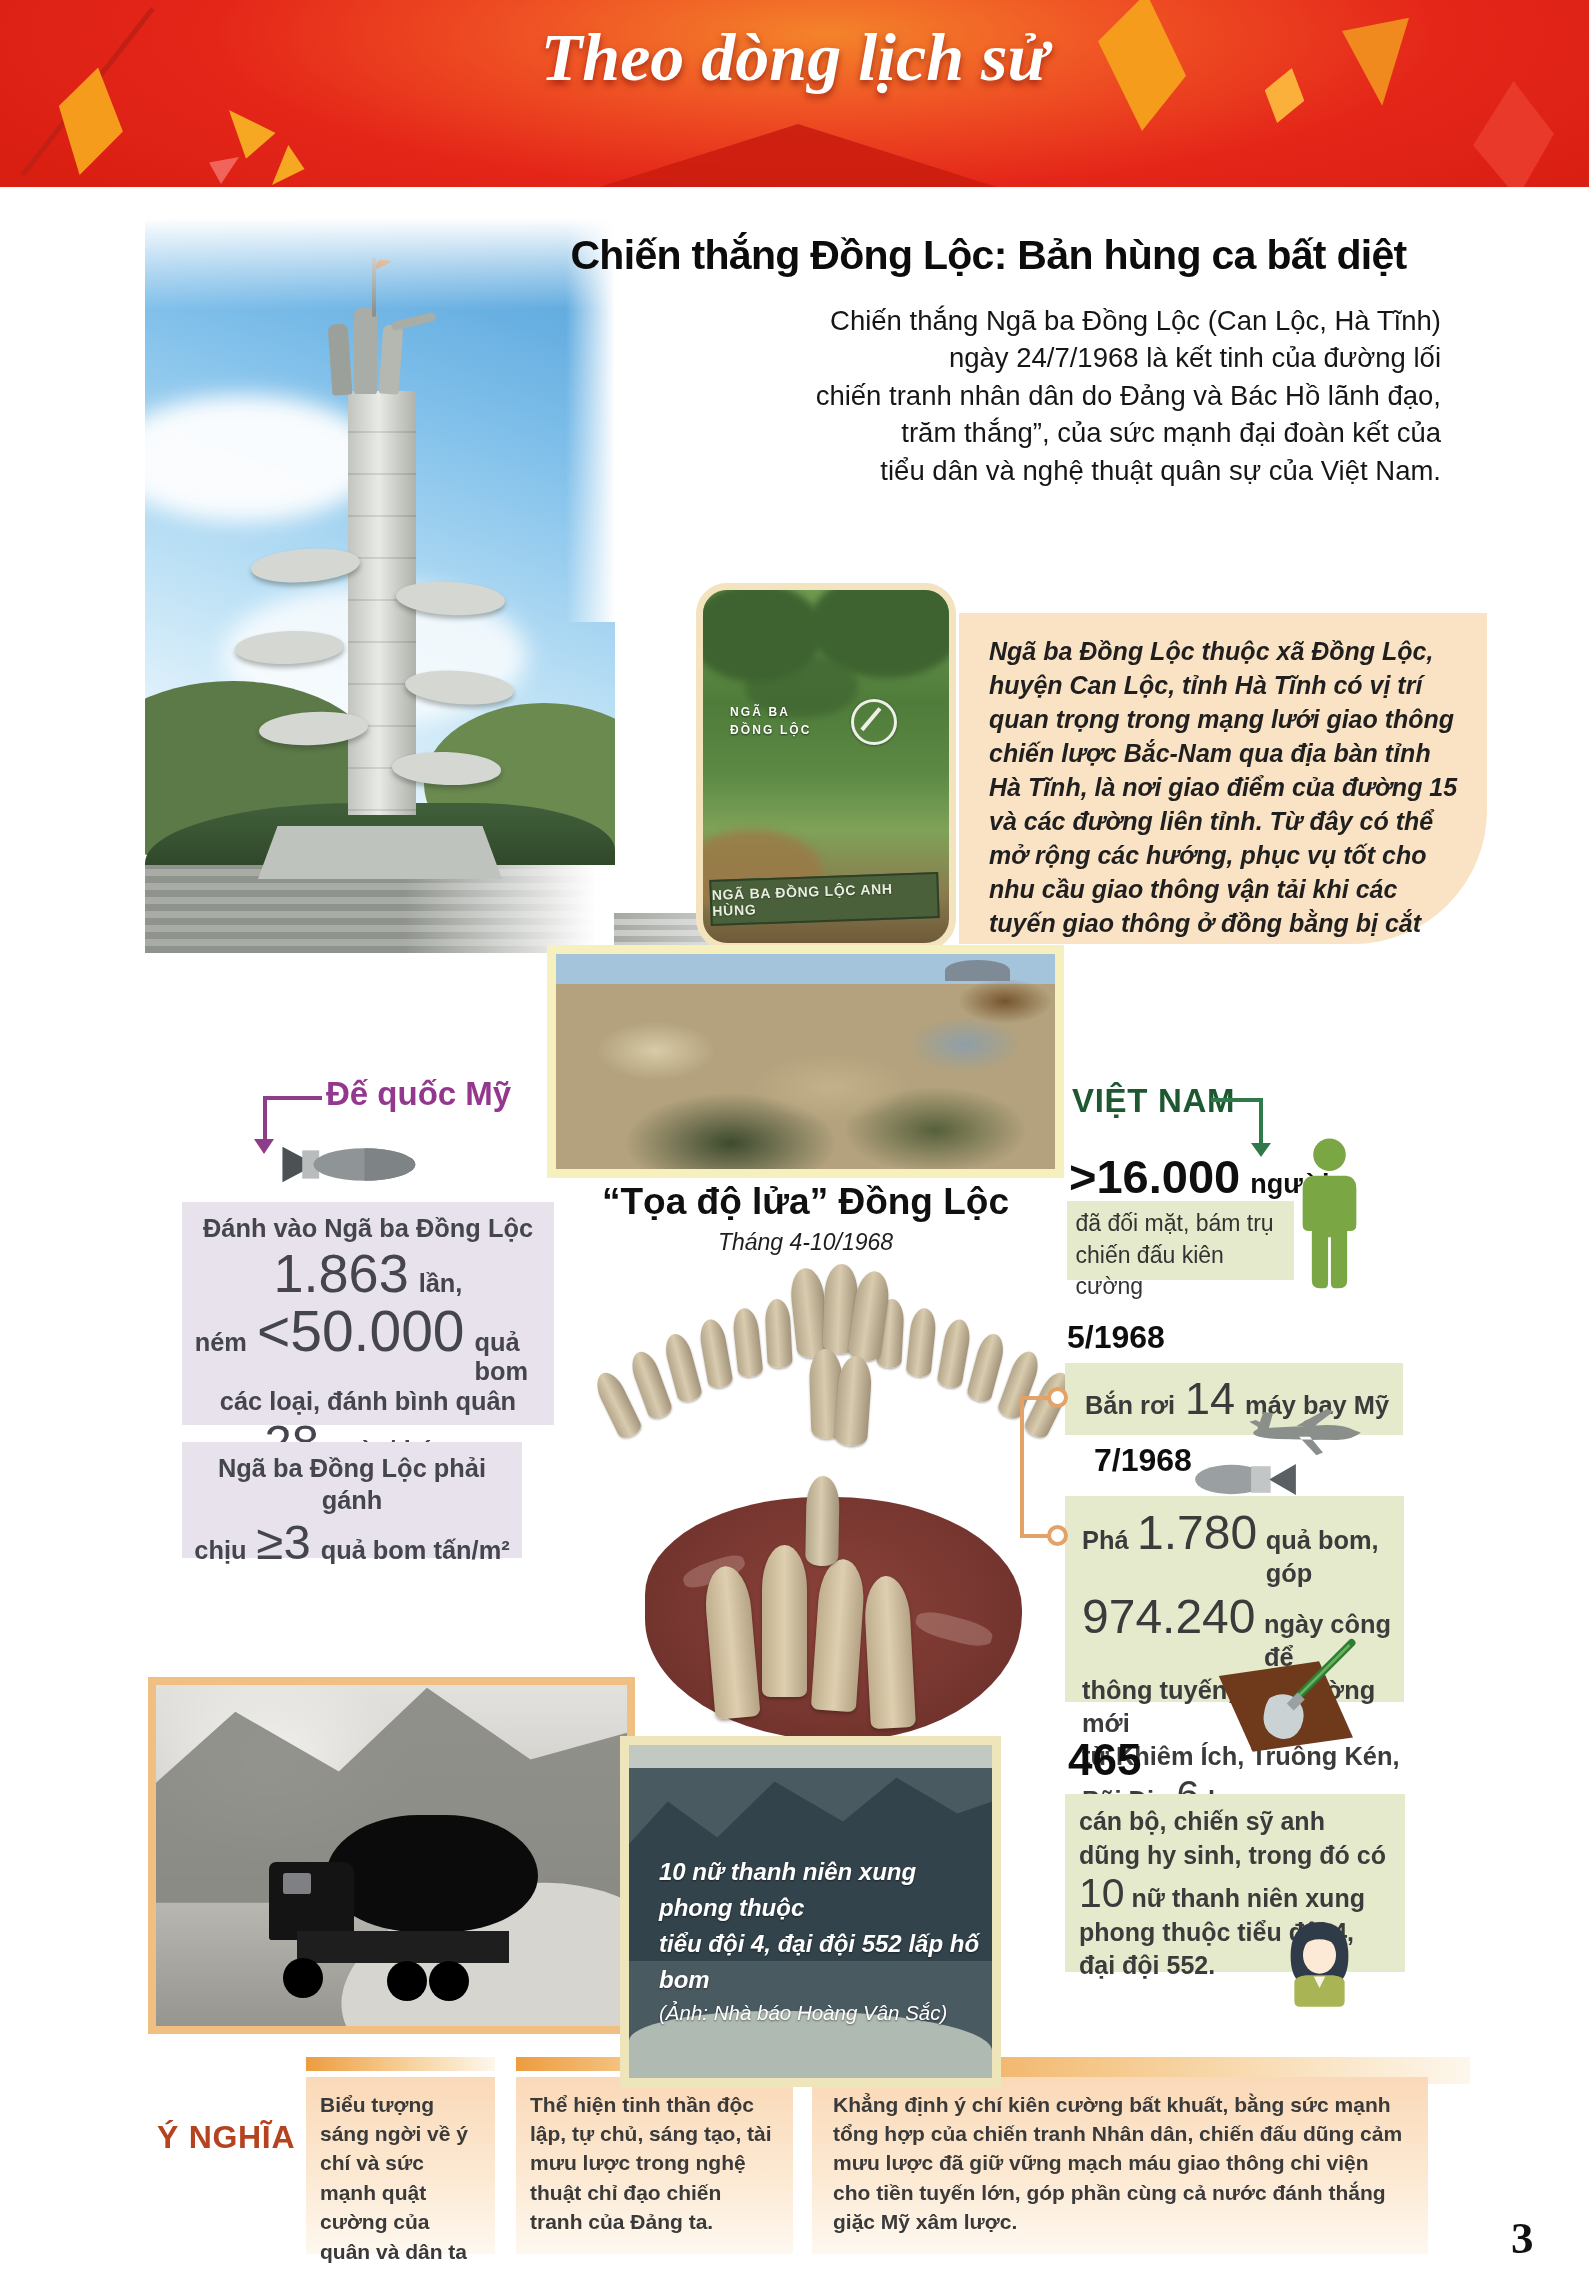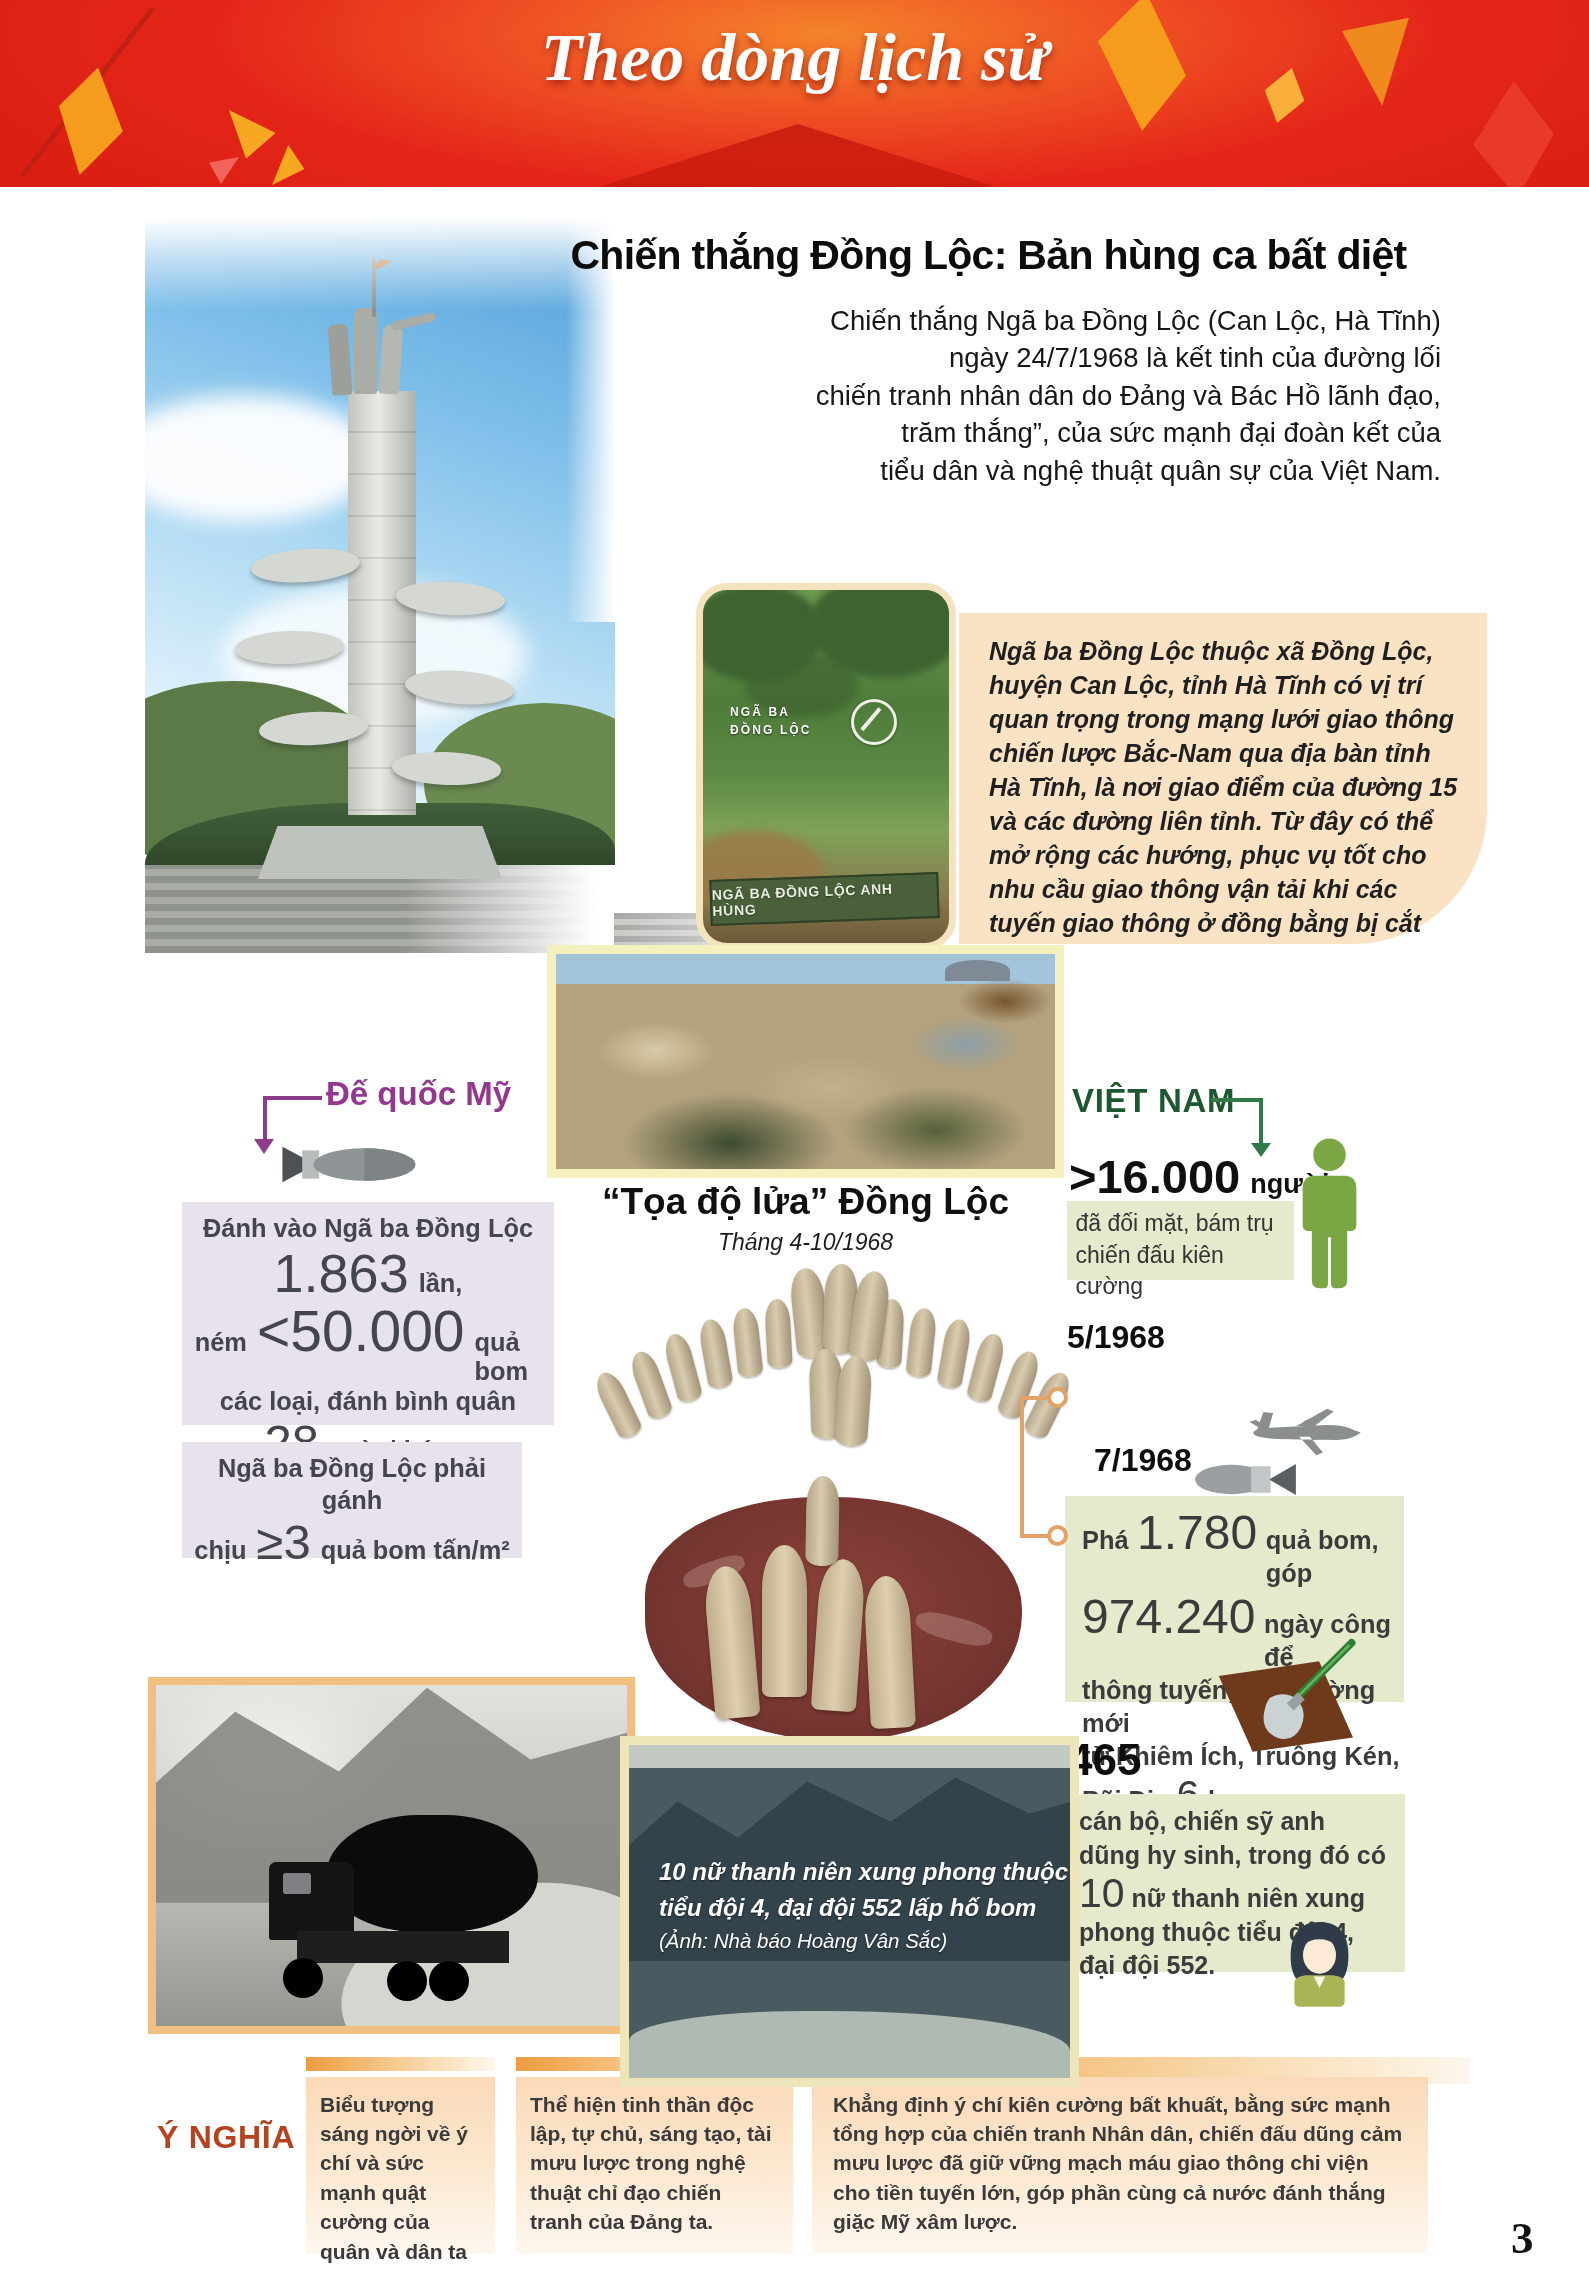--- a/index.html
+++ b/index.html
@@ -161,21 +161,21 @@
   .tmount{position:absolute;left:-14px;top:-21px;width:110%;height:70%;background:#83827C;
     clip-path:polygon(0 55%,18% 20%,38% 45%,55% 10%,75% 40%,100% 25%,100% 100%,0 100%);opacity:.85;}
   .tlight{position:absolute;left:-28px;top:-28px;width:60%;height:60%;background:radial-gradient(#F2F1ED, rgba(0,0,0,0) 70%);}
   .troad{position:absolute;right:-42px;bottom:-49px;width:70%;height:55%;background:#D6D5CF;border-radius:50%;transform:rotate(-12deg);}
   .tcyl{position:absolute;left:36%;top:38%;width:212px;height:117px;background:#0B0B0B;border-radius:50% 50% 50% 50%/60% 60% 55% 55%;}
   .tcab{position:absolute;left:24%;top:52%;width:85px;height:78px;background:#141414;border-radius:7px 10px 2.8px 2.8px;}
   .twin{position:absolute;left:27%;top:55%;width:28px;height:21px;background:#7E8083;border-radius:2.8px;}
   .tbed{position:absolute;left:30%;top:72%;width:212px;height:32px;background:#1E1E1E;}
   .twheel{position:absolute;width:40px;height:40px;background:#000;border-radius:50%;}
   .tw1{left:27%;top:80%;} .tw2{left:49%;top:81%;} .tw3{left:58%;top:81%;}
-  .dark{position:absolute;left:620px;top:1736px;width:459px;height:351px;border:9.2px solid #EFE5BA;box-sizing:border-box;overflow:hidden;
+  .dark{position:absolute;left:620px;top:1736px;width:381px;height:351px;border:9.2px solid #EFE5BA;box-sizing:border-box;overflow:hidden;
     background:#4A5A61;z-index:3;}
   .dsky{position:absolute;left:0;top:0;width:100%;height:7%;background:#C2C8C2;}
   .dmount{position:absolute;left:-7px;top:5%;width:105%;height:60%;background:#33434B;
     clip-path:polygon(0 45%,12% 20%,25% 38%,40% 10%,58% 30%,72% 8%,88% 26%,100% 18%,100% 100%,0 100%);}
   .dfield{position:absolute;left:0;bottom:0;width:100%;height:20%;background:#AEBAB2;border-radius:40% 55% 0 0/45% 60% 0 0;}
   .dcap{position:absolute;left:30px;top:109px;color:#fff;font-style:italic;font-weight:bold;font-size:24px;line-height:1.5;text-shadow:0 0.7px 2.1px rgba(0,0,0,.5);}
   .dcap .small{font-size:20.5px;font-weight:normal;}
 
   
   .mean-label{position:absolute;left:157px;top:2119px;font-size:32px;font-weight:bold;color:#B5431F;letter-spacing:0.7px;}
@@ -338,20 +338,25 @@
   <div class="vn-desc grn">
     <div>đã đối mặt, bám trụ</div>
     <div>chiến đấu kiên cường</div>
   </div>
   <svg class="icon person" viewBox="0 0 80 225">
     <circle cx="40" cy="25" r="23" fill="#7AA744"></circle>
     <path d="M16,55 H64 Q78,57 78,72 V124 Q78,133 69,133 H65 V203 Q65,214 54,214 H47 Q42,214 42,206 V142 H38 V206 Q38,214 33,214 H26 Q15,214 15,203 V133 H11 Q2,133 2,124 V72 Q2,57 16,55 Z" fill="#7AA744"></path>
   </svg>
 
   <div class="date-label may-label">5/1968</div>
+  <div class="box grn may-box">
+    <span class="w">Bắn rơi</span>
+    <span class="n64">14</span>
+    <span class="w">máy bay Mỹ</span>
+  </div>
   <svg class="icon plane" viewBox="0 0 220 100">
     <path fill="#8A8F8B" d="M22,46 L34,12 L52,14 L44,42 Z M28,42 L8,30 L20,27 L42,39 Z
       M15,52 Q15,44 32,42 L150,36 Q186,36 202,46 L214,50 Q202,62 170,64 L60,62 Q20,60 15,52 Z
       M95,38 L152,6 L164,11 L128,38 Z M100,58 L132,92 L144,87 L120,58 Z"></path>
     <ellipse cx="120" cy="33" rx="13" ry="7" fill="#8A8F8B"></ellipse>
   </svg>
 
   <div class="date-label jul-label">7/1968</div>
   <svg class="icon jul-bomb" viewBox="0 0 152 50">
     <ellipse cx="56" cy="25" rx="52" ry="21" fill="#9AA0A2"></ellipse>

